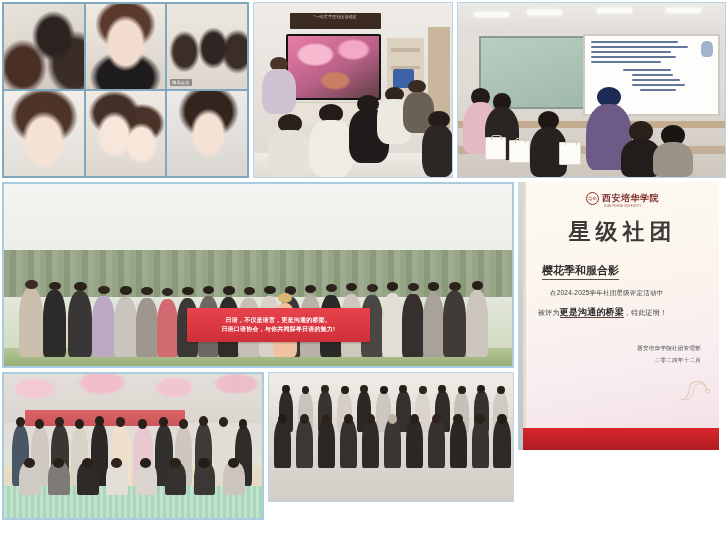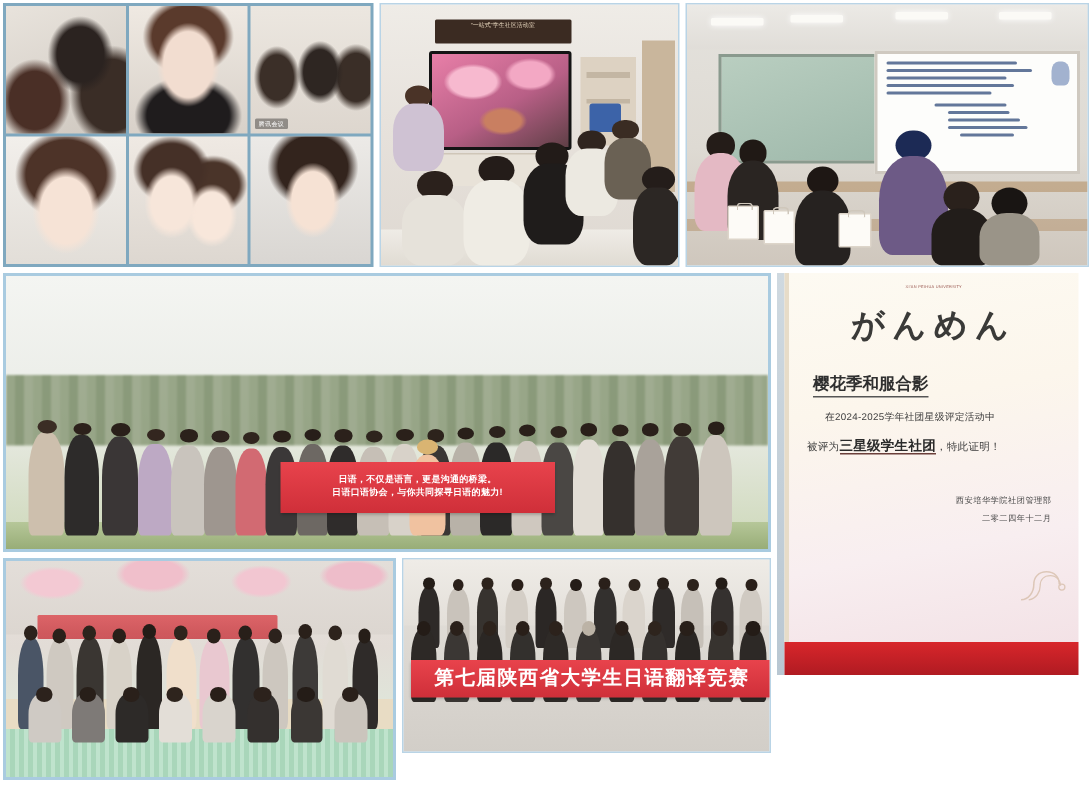--- a/index.html
+++ b/index.html
@@ -390,40 +390,41 @@
       <div class="chead" style="left:57.6%;top:4%;width:3.8%;height:18%;background:#2a201a;"></div>
       <div class="cperson" style="left:65%;width:7%;height:86%;background:#35312e;"></div>
       <div class="chead" style="left:66.6%;top:4%;width:3.8%;height:18%;background:#2e241d;"></div>
       <div class="cperson" style="left:74%;width:7%;height:86%;background:#2a2623;"></div>
       <div class="chead" style="left:75.6%;top:4%;width:3.8%;height:18%;background:#281f19;"></div>
       <div class="cperson" style="left:83%;width:7%;height:86%;background:#37332f;"></div>
       <div class="chead" style="left:84.6%;top:4%;width:3.8%;height:18%;background:#2c221c;"></div>
       <div class="cperson" style="left:92%;width:7%;height:86%;background:#2d2926;"></div>
       <div class="chead" style="left:93.6%;top:4%;width:3.8%;height:18%;background:#241c17;"></div>
     </div>
-    <div class="banner-red" id="banner-contest">
-      <span>第七届陕西省大学生日语翻译竞赛</span>
-    </div>
     <span class="sr">翻译竞赛合影</span>
   </div>
 
   <div class="photo" id="certificate">
     <div class="cert-strip"></div>
     <div class="cert-paper">
 
+      <div class="cert-logo">
+        <span class="cert-seal">培华</span>
+        <span class="cert-uni">西安培华学院</span>
+      </div>
       <div class="cert-uni-en">XI'AN PEIHUA UNIVERSITY</div>
 
-      <div class="cert-title">がんめん</div>
+      <div class="cert-title">星级社团</div>
 
       <div class="cert-recipient">樱花季和服合影</div>
 
       <div class="cert-body1">在2024-2025学年社团星级评定活动中</div>
 
       <div class="cert-body2">
-        <span>被评为</span><span class="cert-hl">三星级学生社团</span><span>，特此证明！</span>
+        <span>被评为</span><span class="cert-hl">更是沟通的桥梁</span><span>，特此证明！</span>
       </div>
 
       <div class="cert-issuer">西安培华学院社团管理部</div>
       <div class="cert-date">二零二四年十二月</div>
 
       <svg class="cert-flourish" viewBox="0 0 40 32">
         <path d="M2 30 C8 30 12 24 12 18 C12 12 16 8 22 8 C28 8 32 12 32 18" fill="none" stroke="#b08a5a" stroke-width="1.2"></path>
         <path d="M8 30 C14 29 17 24 17 19 C17 14 20 11 25 11 C30 11 33 15 33 19" fill="none" stroke="#b08a5a" stroke-width="1"></path>
         <circle cx="34" cy="20" r="2.4" fill="none" stroke="#b08a5a" stroke-width="1"></circle>
       </svg>

